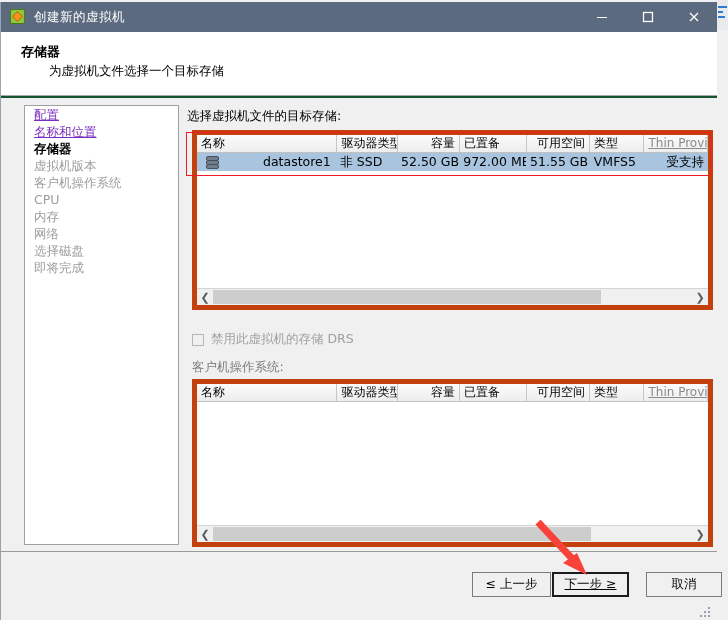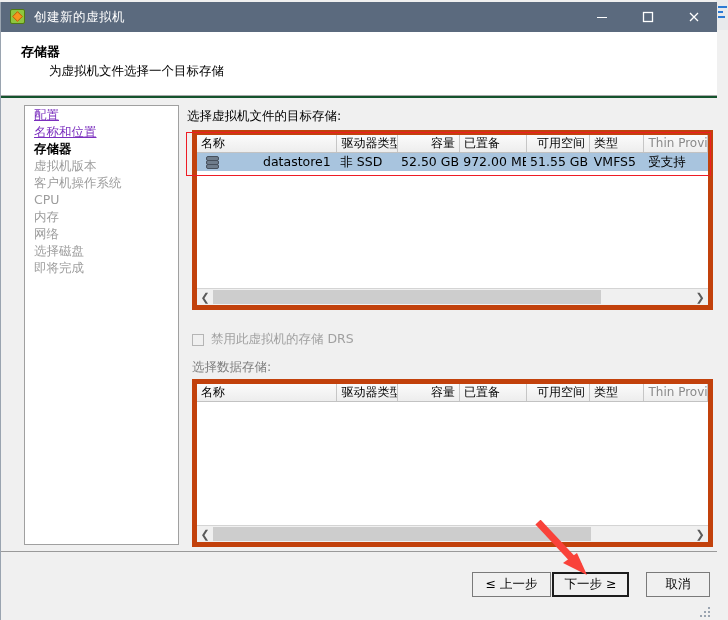--- a/index.html
+++ b/index.html
@@ -82,29 +82,29 @@
     height:17px;display:flex;background:#f2f2f2;
     border-bottom:1px solid #c2c2c2;
   }
   .lv-th{
     position:relative;height:17px;line-height:16px;font-size:12px;color:#000;
     border-right:1px solid #c6c6c6;
     background:linear-gradient(#fbfbfb,#ededed);
     box-sizing:border-box;padding:0 4px;white-space:nowrap;overflow:hidden;
   }
   .lv-th.r{text-align:right;}
-  .lv-th.dim{color:#8a8a8a;}
+  .lv-th.dim{color:#8a8a8a;text-decoration:underline;}
   .lv-body{position:absolute;left:0;right:0;top:18px;bottom:17px;background:#fff;}
   .lv-row{
     height:18px;display:flex;align-items:center;
     background:#a8c4de;color:#000;font-size:12.5px;
   }
   .lv-cell{box-sizing:border-box;padding:0 4px;white-space:nowrap;overflow:hidden;
     height:18px;line-height:18px;gap:32px;}
-  .lv-cell.r{text-align:left;}
+  .lv-cell.r{text-align:right;}
   .ds-icon{
     width:13px;height:13px;margin:0 4px 0 9px;position:relative;flex:0 0 auto;
   }
   .ds-icon .c{position:absolute;left:0;right:0;background:#6f7d8c;border:1px solid #46505c;
     box-sizing:border-box;border-radius:2px;}
   .ds-icon .c1{top:0;height:5px;}
   .ds-icon .c2{top:4px;height:5px;}
   .ds-icon .c3{top:8px;height:5px;}
 
   
@@ -132,22 +132,22 @@
   }
   .btn{
     position:absolute;top:20px;height:25px;
     background:#f0f0f0;border:1px solid #7a7a7a;box-sizing:border-box;
     font-size:12.5px;color:#000;
     display:flex;align-items:center;justify-content:center;
     font-family:"DejaVu Sans","Liberation Sans",sans-serif;
   }
   .btn.default{border:2px solid #1c1c1c;}
   #btn-back{left:471px;width:79px;}
-  #btn-next{left:551px;width:77px;}
-  #btn-cancel{left:645px;width:64px;}
+  #btn-next{left:551px;width:77px;text-decoration:underline;}
+  #btn-cancel{left:645px;width:76px;}
   #grip{position:absolute;right:3px;bottom:3px;width:14px;height:14px;}
   #grip span{position:absolute;background:#9aa4b0;width:2px;height:2px;}
 
   
   #annot-rect{
     position:absolute;left:186px;top:132px;width:525px;height:44px;
     border:1.5px solid #ee1c25;box-sizing:border-box;pointer-events:none;
   }
   #annot-arrow{position:absolute;left:535px;top:520px;width:70px;height:62px;pointer-events:none;}
 </style>
@@ -248,21 +248,21 @@
             </div>
             <div class="hs-arrow">❯</div>
           </div>
         </div>
 
         <div id="drs-row">
           <div id="drs-box"></div>
           <div id="drs-lbl">禁用此虚拟机的存储 DRS</div>
         </div>
 
-        <div id="lbl-ds">选择数据存储:</div>
+        <div id="lbl-ds">客户机操作系统:</div>
 
         <div class="listview" id="lv-datastore" style="left:5px;top:281px;width:521px;height:168px;">
           <div class="lv-head" id="lv-datastore-head">
               <div class="lv-th" style="width: 180px;">名称</div>
               <div class="lv-th" style="width: 76px;">驱动器类型</div>
               <div class="lv-th r" style="width: 78px;">容量</div>
               <div class="lv-th" style="width: 84px;">已置备</div>
               <div class="lv-th r" style="width: 80px;">可用空间</div>
               <div class="lv-th" style="width: 68px;">类型</div>
               <div class="lv-th r dim" style="width: 80px;">Thin Provi</div>

